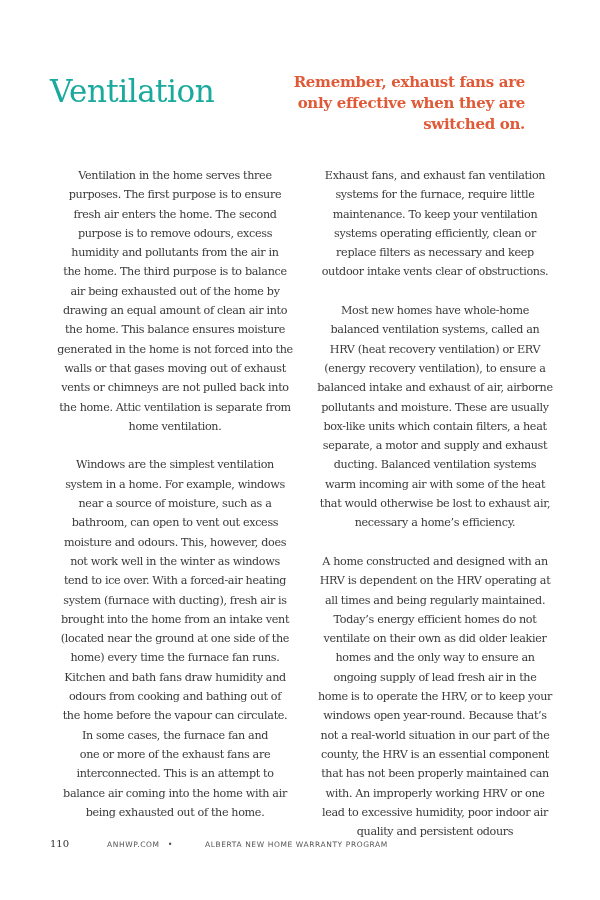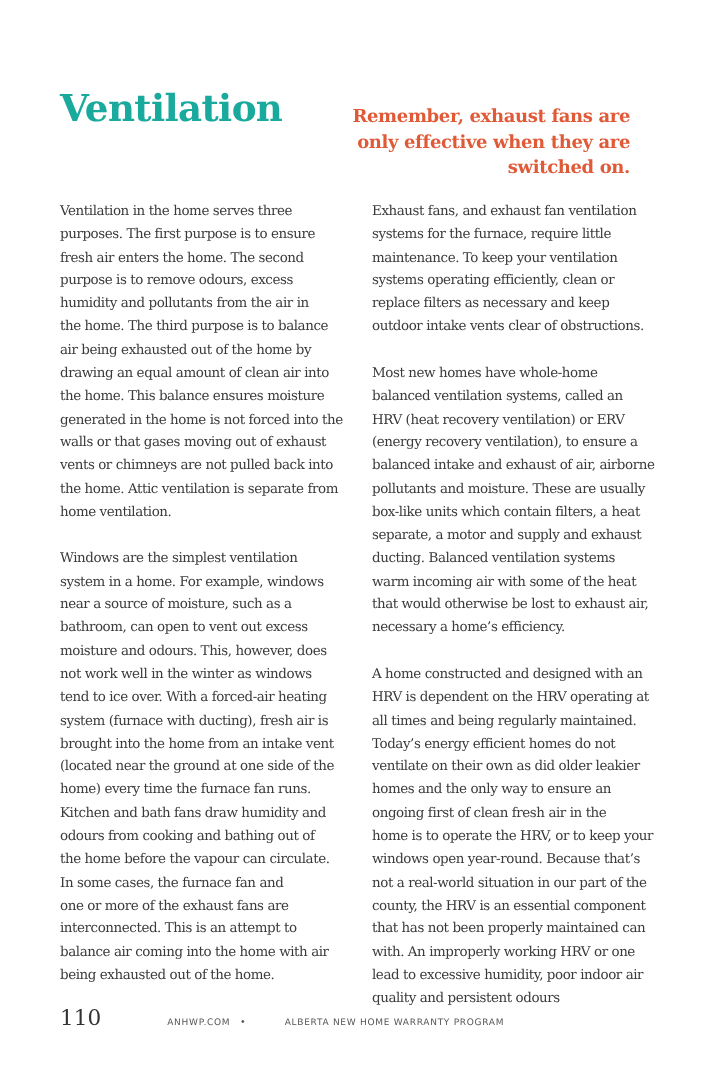--- a/index.html
+++ b/index.html
@@ -1,41 +1,41 @@
 <!DOCTYPE html>
 <html><head>
   <meta charset="utf-8">
   <style>
     html, body { margin: 0; padding: 0; background: #ffffff; }
     body { width: 600px; height: 900px; position: relative; overflow: hidden; font-family: "DejaVu Serif", serif; }
     .title {
       position: absolute; left: 50px; top: 70px;
-      font-family: "DejaVu Serif", serif; font-weight: bold;
+      font-family: "DejaVu Serif", serif; font-weight: normal;
       font-size: 31px; color: #1aa99d; letter-spacing: -0.5px; margin: 0;
       line-height: 42px;
     }
     .callout {
-      position: absolute; right: 75px; top: 87px; width: 260px;
+      position: absolute; right: 75px; top: 72px; width: 260px;
       text-align: right; font-family: "DejaVu Serif", serif; font-weight: bold;
       font-size: 15px; line-height: 21px; color: #e05a38; letter-spacing: -0.3px;
     }
     .col {
       position: absolute; top: 166px; width: 250px;
       font-family: "DejaVu Serif", serif; font-size: 11.2px; line-height: 19.3px;
       color: #3a3a3a; letter-spacing: -0.35px;
     }
     .col-left { left: 50px; }
     .col-right { left: 310px; width: 250px; }
-    .col p { margin: 0 0 19.3px 0; }
+    .col p { margin: 0 0 19.3px 0; text-align: center; }
     .line { display: block; white-space: nowrap; }
     .footer {
       position: absolute; left: 50px; top: 838px; display: flex; align-items: baseline;
       color: #555; 
     }
-    .page-num { font-family: "DejaVu Serif", serif; font-size: 18px; color: #333; margin-right: 31px; }
+    .page-num { font-family: "DejaVu Serif", serif; font-size: 10px; color: #333; margin-right: 14px; }
     .footer-text { font-family: "DejaVu Sans", sans-serif; font-size: 7.5px; letter-spacing: 0.6px; color: #555; text-transform: uppercase; margin-left: 24px; }
     .bullet { margin: 0 8px; font-size: 8px; }
   </style>
 </head>
 <body>
 
 <h1 class="title">Ventilation</h1>
 
 <div class="callout">
   <span class="line">Remember, exhaust fans are</span>
@@ -105,21 +105,21 @@
       <span class="line">that would otherwise be lost to exhaust air,</span>
       <span class="line">necessary a home’s efficiency.</span>
     </p>
     <p>
       <span class="line">A home constructed and designed with an</span>
       <span class="line">HRV is dependent on the HRV operating at</span>
       <span class="line">all times and being regularly maintained.</span>
       <span class="line">Today’s energy efficient homes do not</span>
       <span class="line">ventilate on their own as did older leakier</span>
       <span class="line">homes and the only way to ensure an</span>
-      <span class="line">ongoing first of clean fresh air in the</span>
+      <span class="line">ongoing supply of lead fresh air in the</span>
       <span class="line">home is to operate the HRV, or to keep your</span>
       <span class="line">windows open year-round. Because that’s</span>
       <span class="line">not a real-world situation in our part of the</span>
       <span class="line">county, the HRV is an essential component</span>
       <span class="line">that has not been properly maintained can</span>
       <span class="line">with. An improperly working HRV or one</span>
       <span class="line">lead to excessive humidity, poor indoor air</span>
       <span class="line">quality and persistent odours</span>
     </p>
   </div>

